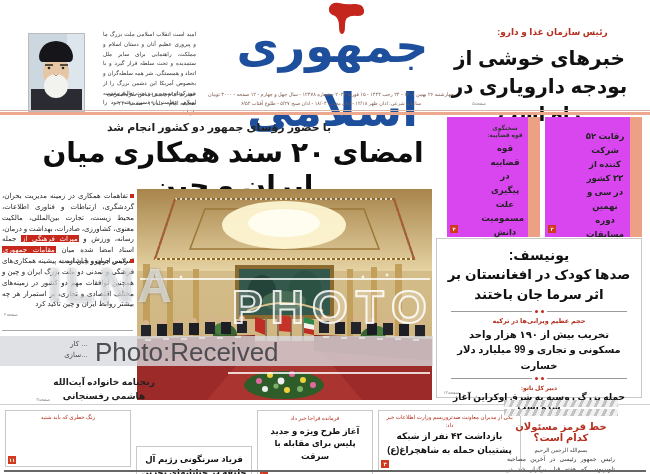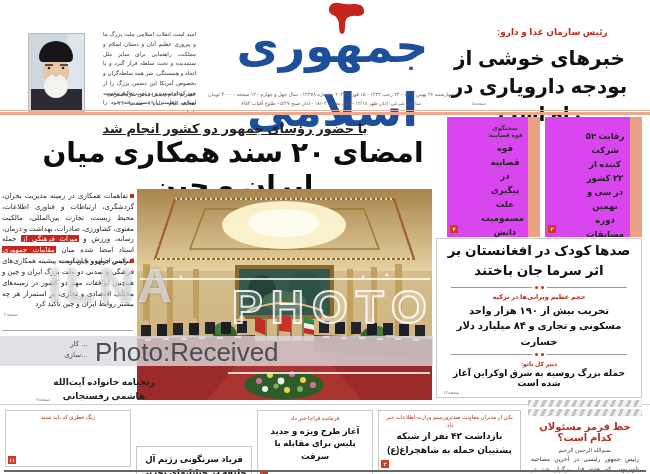--- a/index.html
+++ b/index.html
@@ -70,21 +70,21 @@
   <div class="abs rtl c dateline" style="left:195px;top:90px;width:272px;">چهارشنبه ۲۶ بهمن ۱۴۰۱ - ۲۴ رجب ۱۴۴۴ - ۱۵ فوریه ۲۰۲۳ - شماره ۱۲۴۷۸ - سال چهل و چهارم - ۱۲ صفحه - ۳۰۰۰ تومان</div>
   <div class="abs rtl c dateline" style="left:195px;top:99px;width:272px;">ساعات شرعی: اذان ظهر ۱۲/۱۸ - اذان مغرب ۱۸/۰۴ - اذان صبح ۵/۲۷ - طلوع آفتاب ۶/۵۲</div>
 
   <div class="abs rtl c b red" style="left:470px;top:27px;width:165px;font-size:9px;">رئیس سازمان غذا و دارو:</div>
   <div class="abs rtl c b" style="left:437px;top:44px;width:205px;font-size:20px;line-height:1.4;color:#111;">خبرهای خوشی از بودجه دارویاری در راه است</div>
   <div class="abs rtl tiny" style="left:446px;top:101px;width:40px;">صفحه۵</div>
 
   <div class="abs" style="left:0;top:110px;width:650px;height:1px;background:#d8b7a6;"></div>
   <div class="abs" style="left:0;top:112px;width:650px;height:3px;background:#eda98f;"></div>
 
-  <div class="abs rtl c b" style="left:20px;top:121px;width:430px;font-size:13px;color:#222;text-decoration:underline;">با حضور رؤسای جمهور دو کشور انجام شد</div>
+  <div class="abs rtl c b" style="left:4px;top:121px;width:430px;font-size:11px;color:#222;">با حضور رؤسای جمهور دو کشور انجام شد</div>
   <div class="abs rtl c b" style="left:13px;top:136px;width:440px;font-size:28px;color:#0d0d0d;">امضای ۲۰ سند همکاری میان ایران و چین</div>
 
   <div class="abs salmon-col" style="left:545px;top:117px;width:97px;height:120px;">
     <div class="salmon-bar"></div>
     <div class="rtl c b colhead" style="padding:12px 16px 0 6px;">رقابت ۵۲ شرکت کننده از ۳۳ کشور در سی و نهمین دوره مسابقات بین‌المللی قرآن کریم تهران</div>
     <div class="badge" style="left:3px;bottom:4px;">۲</div>
   </div>
 
   <div class="abs salmon-col" style="left:447px;top:117px;width:93px;height:120px;">
     <div class="salmon-bar"></div>
@@ -282,27 +282,28 @@
 
   <div class="abs rtl" style="left:28px;top:338px;width:60px;font-size:7px;color:#444;text-align:right;line-height:1.6;">
     <div>… کار</div>
     <div>…سازی</div>
   </div>
 
   <div class="abs rtl c b" style="left:50px;top:376px;width:108px;font-size:9px;line-height:1.5;color:#222;">رنجنامه خانواده آیت‌الله هاشمی رفسنجانی</div>
   <div class="abs rtl tiny" style="left:16px;top:397px;width:34px;">صفحه۳</div>
 
   <div class="abs box" style="left:436px;top:238px;width:206px;height:160px;">
+    <div class="rtl c b" style="margin-top:8px;font-size:14px;color:#111;">یونیسف:</div>
     <div class="rtl c b" style="margin:2px 10px 0;font-size:13.5px;line-height:1.5;color:#111;">صدها کودک در افغانستان بر اثر سرما جان باختند</div>
     <div class="sep">
         <span class="dot"></span>
         <span class="dot"></span>
       </div>
     <div class="rtl c b red" style="font-size:6.5px;">حجم عظیم ویرانی‌ها در ترکیه</div>
-    <div class="rtl c b" style="margin:2px 12px 0;font-size:10px;line-height:1.55;color:#111;">تخریب بیش از ۱۹۰ هزار واحد مسکونی و تجاری و ۸۴ میلیارد دلار خسارت</div>
+    <div class="rtl c b" style="margin:2px 12px 0;font-size:10px;line-height:1.55;color:#111;">تخریب بیش از ۱۹۰ هزار واحد مسکونی و تجاری و 99 میلیارد دلار خسارت</div>
     <div class="sep">
         <span class="dot"></span>
         <span class="dot"></span>
       </div>
     <div class="rtl c b red" style="font-size:6px;">دبیر کل ناتو:</div>
     <div class="rtl c b" style="margin:1px 10px 0;font-size:9px;color:#111;">حمله بزرگ روسیه به شرق اوکراین آغاز شده است</div>
     <div class="rtl tiny" style="position:absolute;left:6px;bottom:2px;">صفحه۱۲</div>
   </div>
 
   <div class="abs" style="left:0;top:404px;width:650px;height:1px;background:#cfcfcf;"></div>
@@ -322,21 +323,21 @@
     <div class="rtl c b bb-head" style="margin-top:2px;">آغاز طرح ویژه و جدید پلیس برای مقابله با سرقت</div>
     <div class="badge" style="left:2px;bottom:2px;">۱۰</div>
   </div>
 
   <div class="abs box" style="left:378px;top:410px;width:143px;height:61px;padding:3px 5px;">
     <div class="rtl c red bb-kick">یکی از مدیران معاونت ضدتروریسم وزارت اطلاعات خبر داد:</div>
     <div class="rtl c b bb-head" style="margin-top:1px;font-size:9px;">بازداشت ۴۲ نفر از شبکه پشتیبان حمله به شاهچراغ(ع)</div>
     <div class="badge" style="left:2px;bottom:2px;">۳</div>
   </div>
 
-  <div class="abs" style="left:528px;top:400px;width:114px;height:74px;overflow:hidden;">
+  <div class="abs" style="left:504px;top:400px;width:114px;height:74px;overflow:hidden;">
     <div class="hatch" style="height:7px;margin-bottom:2px;"></div>
     <div class="hatch" style="height:7px;"></div>
     <div class="rtl c b red" style="margin-top:5px;font-size:10px;">خط قرمز مسئولان کدام است؟</div>
     <div class="rtl c" style="margin-top:4px;font-size:5.5px;color:#444;">بسم‌الله الرحمن الرحیم</div>
     <div class="rtl j" style="margin-top:2px;font-size:6px;line-height:1.6;color:#333;padding:0 3px;">رئیس جمهور رئیسی در آخرین مصاحبه تلویزیونی که هفته قبل برگزار شد در جواب…</div>
   </div>
 
   <div class="abs" style="left:4px;top:470px;width:642px;height:2px;background:#666;"></div>
 
 </div>

